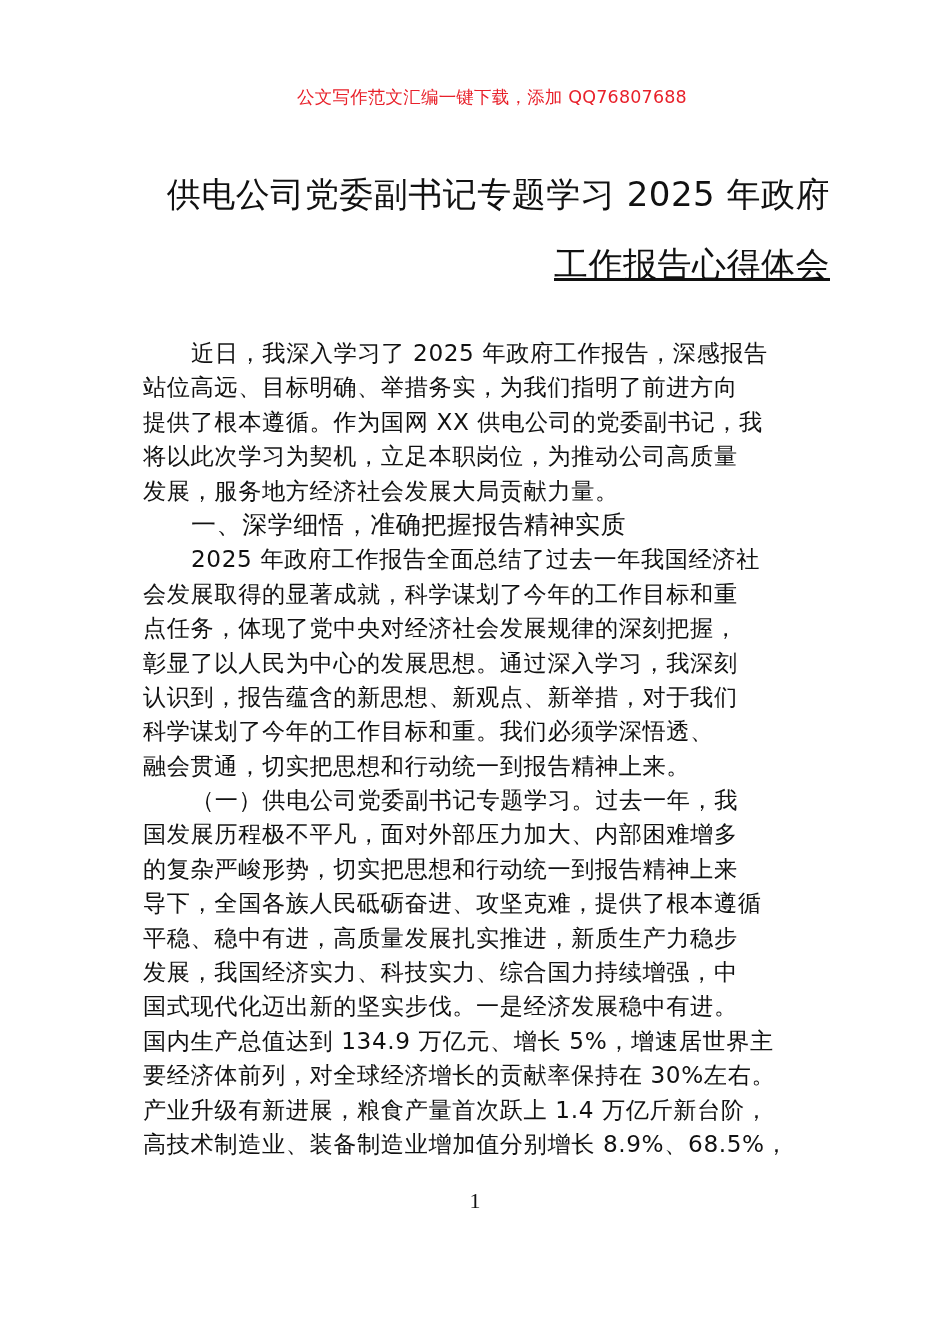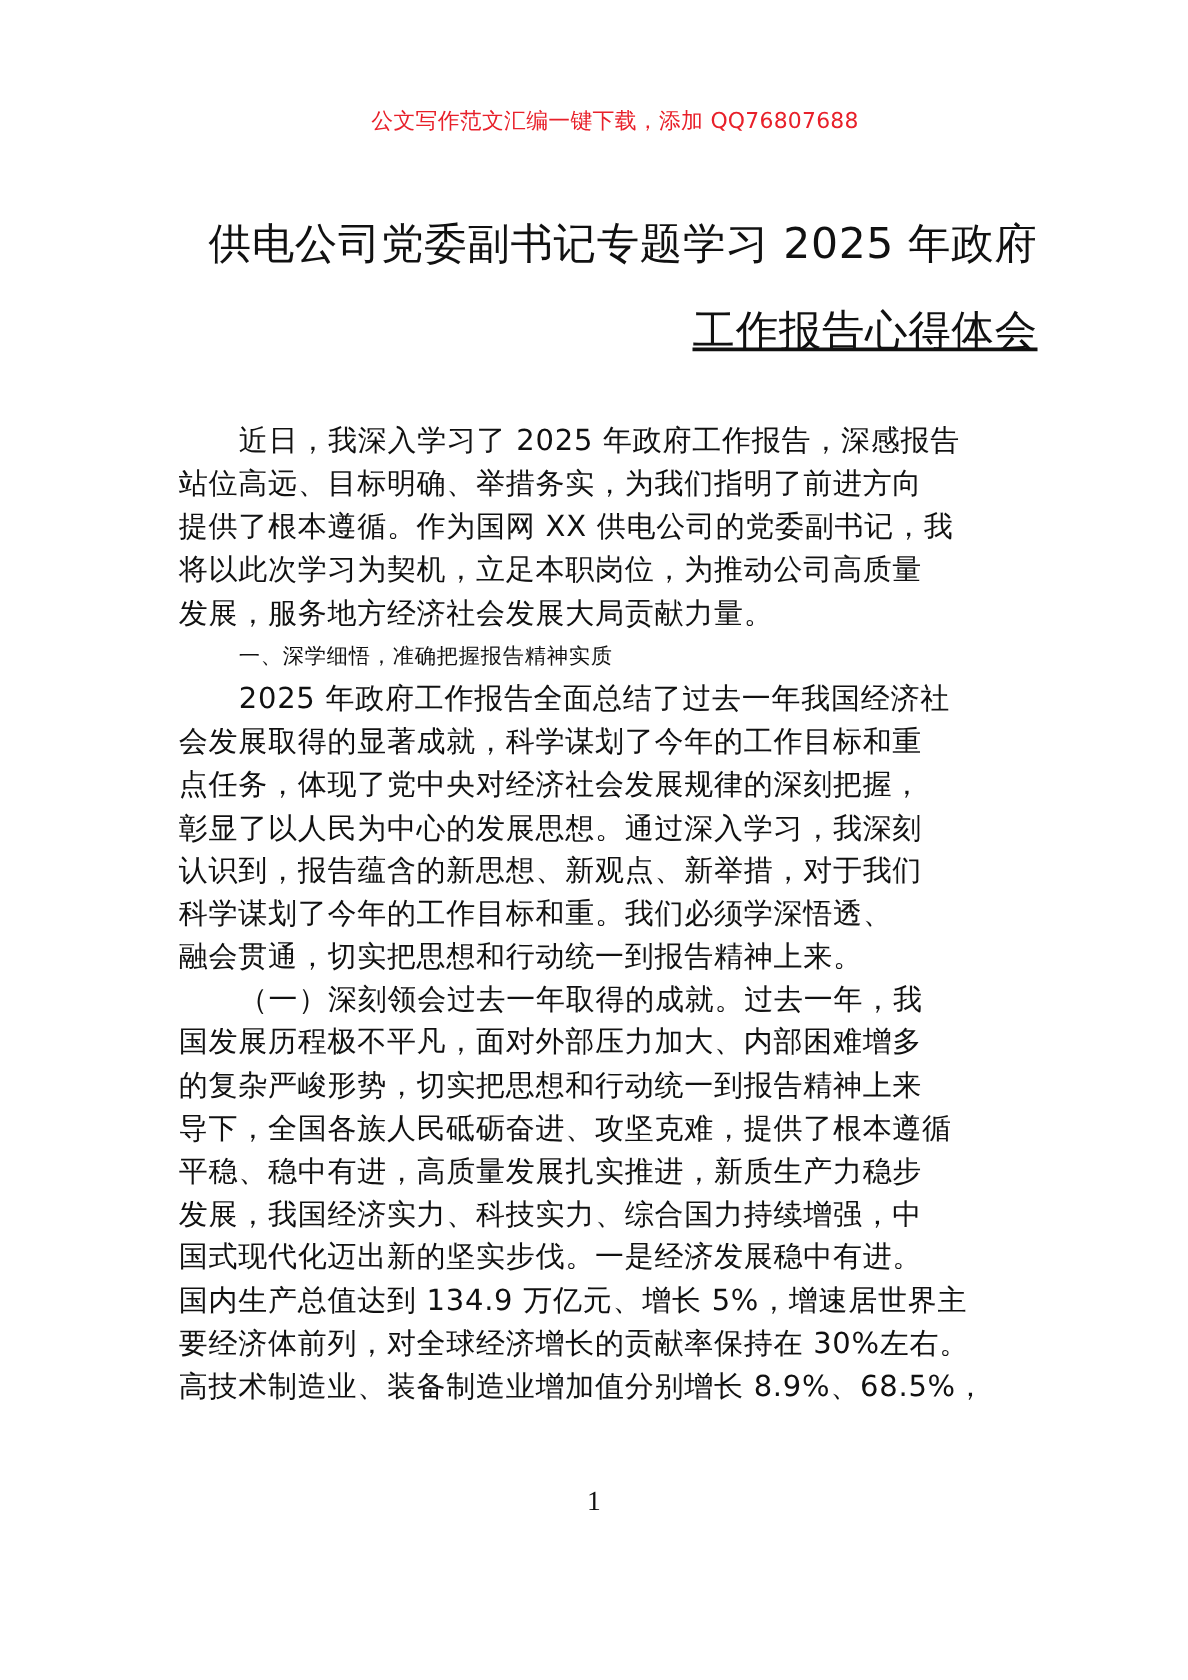--- a/index.html
+++ b/index.html
@@ -53,21 +53,21 @@
     }
     .line {
       height: 34.4px;
       line-height: 34.4px;
       font-size: 23.2px;
       white-space: nowrap;
       letter-spacing: 0.6px;
       color: #111;
     }
     .indent { padding-left: 48px; }
-    .heading { font-size: 17px; }
+    .heading { font-size: 25px; }
     .page-number {
       position: absolute;
       top: 1188px;
       left: 0;
       width: 100%;
       text-align: center;
       font-family: "Liberation Serif", "DejaVu Serif", serif;
       font-size: 22px;
       color: #111;
     }
@@ -100,29 +100,30 @@
       <div class="line indent">2025 年政府工作报告全面总结了过去一年我国经济社</div>
       <div class="line">会发展取得的显著成就，科学谋划了今年的工作目标和重</div>
       <div class="line">点任务，体现了党中央对经济社会发展规律的深刻把握，</div>
       <div class="line">彰显了以人民为中心的发展思想。通过深入学习，我深刻</div>
       <div class="line">认识到，报告蕴含的新思想、新观点、新举措，对于我们</div>
       <div class="line">科学谋划了今年的工作目标和重。我们必须学深悟透、</div>
       <div class="line">融会贯通，切实把思想和行动统一到报告精神上来。</div>
     </div>
 
     <div>
-      <div class="line indent">（一）深刻领会过去一年取得的成就。过去一年，我</div>
+      <div class="line indent">（一）供电公司党委副书记专题学习。过去一年，我</div>
       <div class="line">国发展历程极不平凡，面对外部压力加大、内部困难增多</div>
       <div class="line">的复杂严峻形势，切实把思想和行动统一到报告精神上来</div>
       <div class="line">导下，全国各族人民砥砺奋进、攻坚克难，提供了根本遵循</div>
       <div class="line">平稳、稳中有进，高质量发展扎实推进，新质生产力稳步</div>
       <div class="line">发展，我国经济实力、科技实力、综合国力持续增强，中</div>
       <div class="line">国式现代化迈出新的坚实步伐。一是经济发展稳中有进。</div>
       <div class="line">国内生产总值达到 134.9 万亿元、增长 5%，增速居世界主</div>
       <div class="line">要经济体前列，对全球经济增长的贡献率保持在 30%左右。</div>
+      <div class="line">产业升级有新进展，粮食产量首次跃上 1.4 万亿斤新台阶，</div>
       <div class="line">高技术制造业、装备制造业增加值分别增长 8.9%、68.5%，</div>
     </div>
 
   </div>
 
   <div class="page-number">1</div>
 
 </div>
 
 </body></html>

